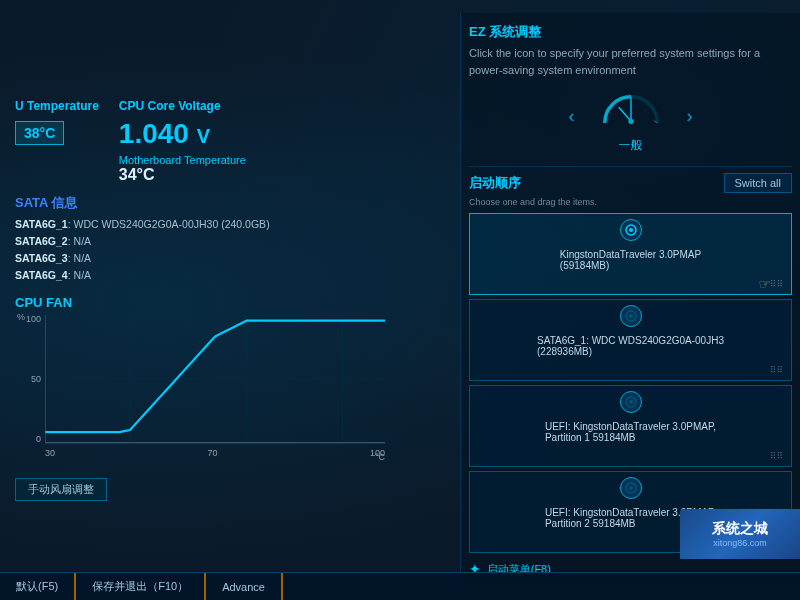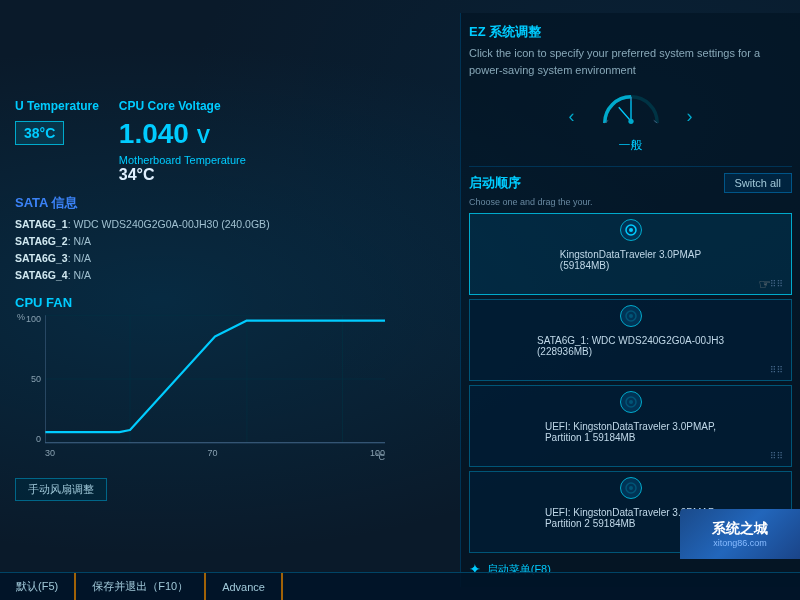--- a/index.html
+++ b/index.html
@@ -537,21 +537,21 @@
       </div>
     </div>
 
     <div class="divider-line"></div>
 
     <div class="boot-section">
       <div class="boot-header">
         <div class="boot-title">启动顺序</div>
         <button class="switch-all-btn">Switch all</button>
       </div>
-      <div class="boot-sub">Choose one and drag the your.</div>
+      <div class="boot-sub">Choose one and drag the items.</div>
 
       <div class="boot-item active">
         <div class="boot-icon">
           <svg width="14" height="14" viewBox="0 0 14 14">
             <circle cx="7" cy="7" r="5" fill="none" stroke="#00ccff" stroke-width="1.5"></circle>
             <circle cx="7" cy="7" r="2" fill="#00ccff"></circle>
           </svg>
         </div>
         <div class="boot-name">
           KingstonDataTraveler 3.0PMAP<br>(59184MB)

